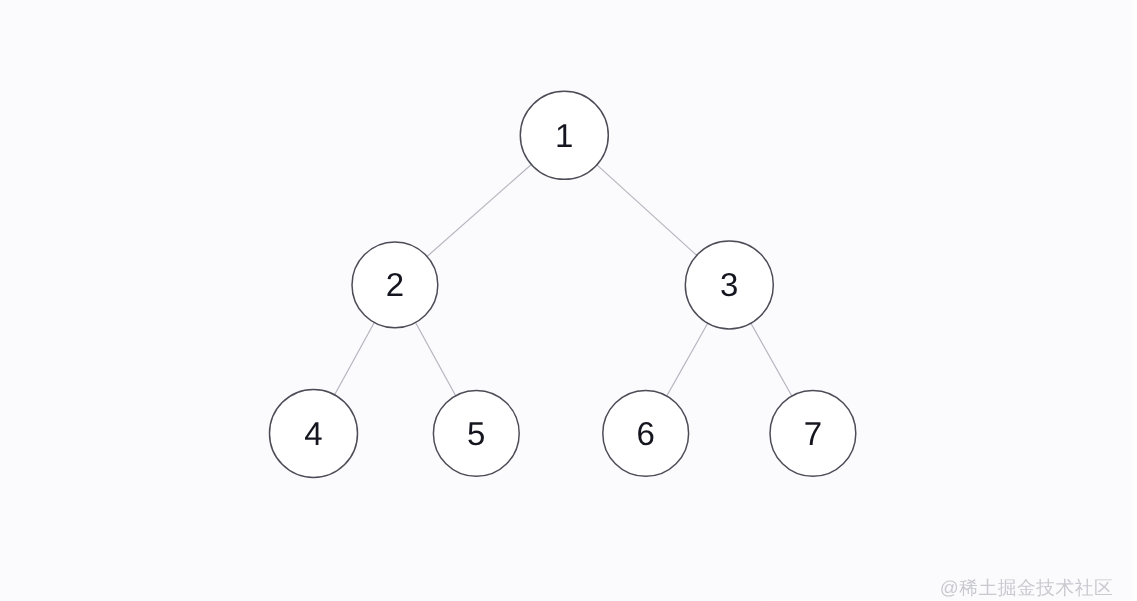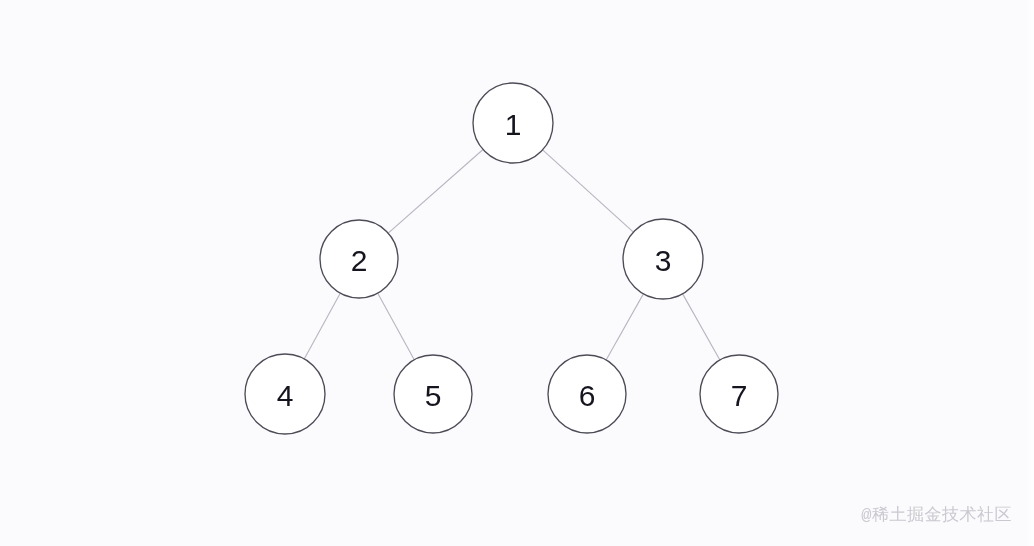--- a/index.html
+++ b/index.html
@@ -51,23 +51,23 @@
     fill: #15151f;
     font-family: "Liberation Sans", sans-serif;
     font-size: 30px;
     font-weight: 300;
     text-anchor: middle;
     dominant-baseline: central;
   }
   .watermark {
     position: absolute;
     right: 22px;
-    bottom: 20px;
+    bottom: 0;
     color: #c9c9d0;
-    font-family: Liberation Mono, monospace;
+    font-family: Liberation Sans, sans-serif;
     font-size: 17px;
     letter-spacing: 0.5px;
     white-space: nowrap;
     user-select: none;
   }
 </style>
 </head>
 <body>
 
 <div id="canvas">

